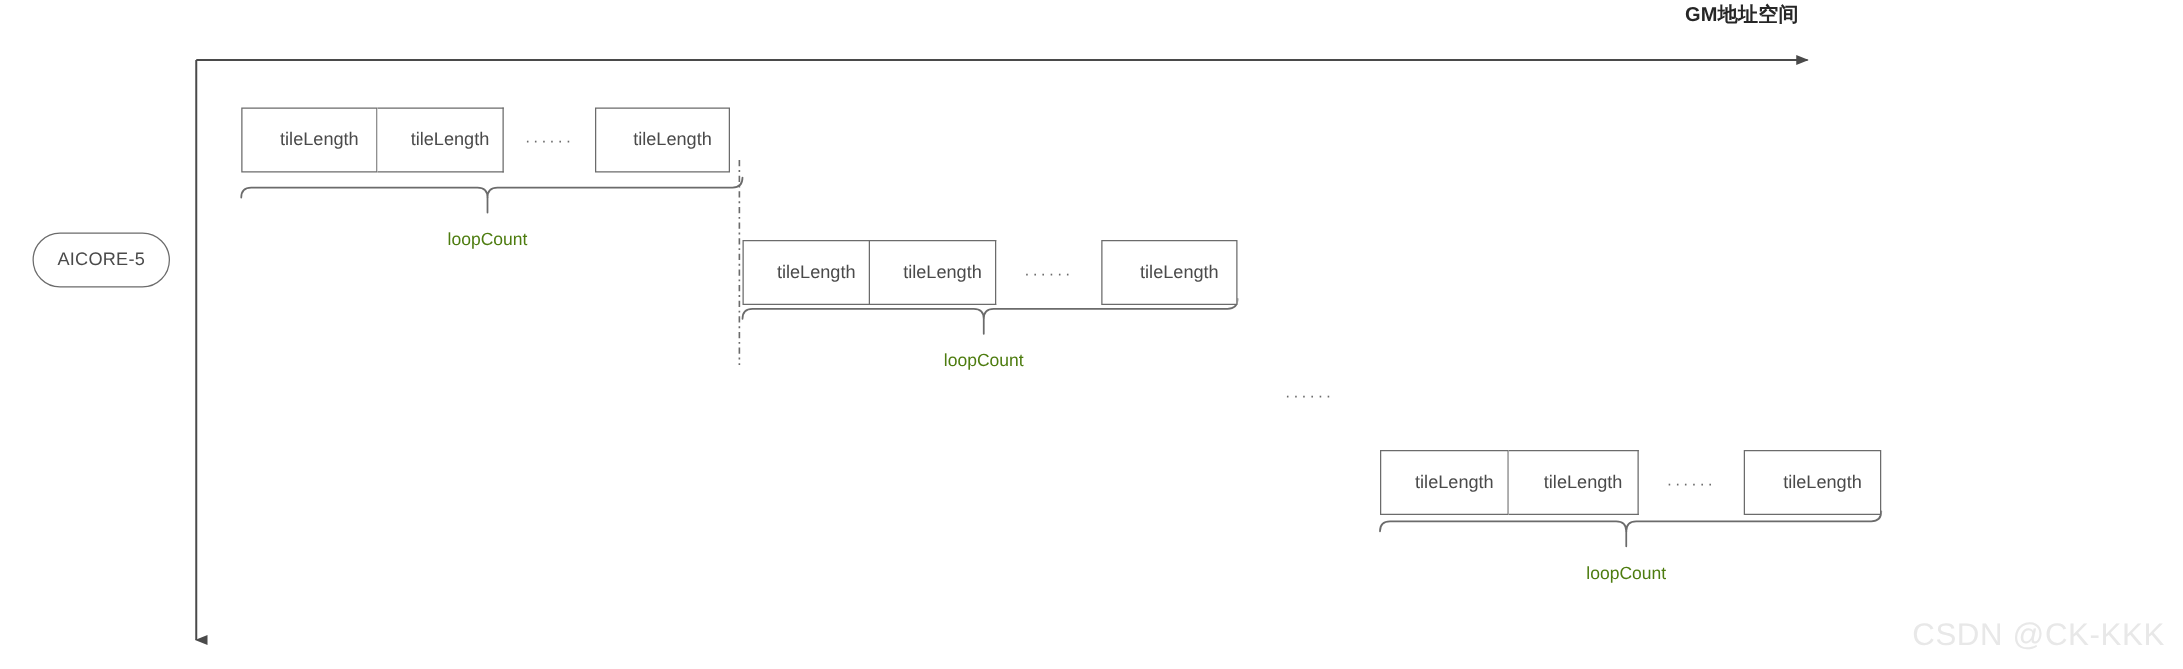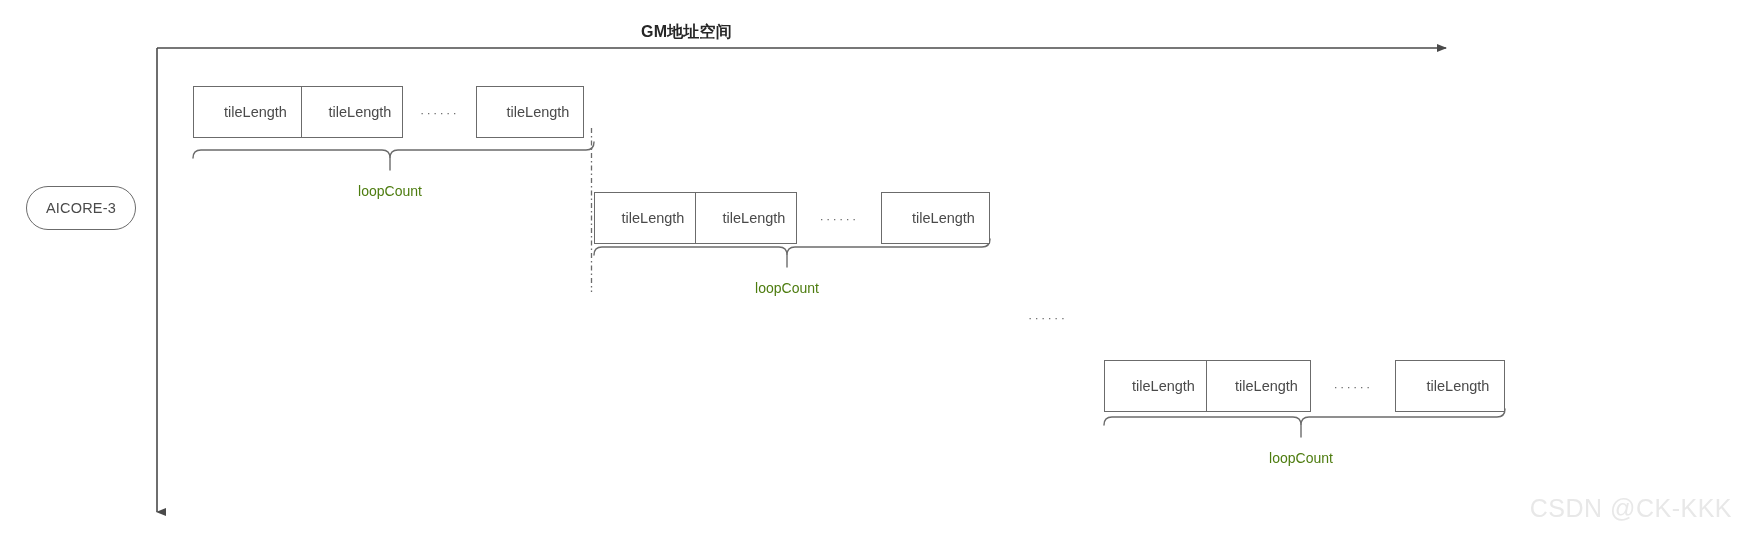--- a/index.html
+++ b/index.html
@@ -18,26 +18,25 @@
     background: #ffffff;
     overflow: hidden;
   }
   .abs { position: absolute; }
 
   
   #diagram-title {
     left: 0;
     top: 2px;
     width: 1505px;
-    text-align: center;
+    text-align: right;
     font-size: 16px;
     font-weight: bold;
     color: #262626;
     letter-spacing: 0.2px;
-    margin-top: 20px;
   }
   
   #diagram-title .inner {
     display: inline-block;
     transform: translateX(-66px);
   }
 
   
   #axes-layer {
     left: 0; top: 0;
@@ -181,21 +180,21 @@
                L1497,411
                q8,0 8,-8" transform="translate(0,6)"></path>
     </g>
     <g fill="none" stroke="#6b6b6b" stroke-width="1.4" stroke-linecap="round">
       <path d="M1301,425 q0,10 0,12"></path>
     </g>
   </svg>
 
 
   <div class="abs core-capsule" style="left:26px; top:186px; width:110px; height:44px;">
-    <span>AICORE-3</span>
+    <span>AICORE-5</span>
   </div>
 
 
   <div class="abs tile-row" style="left:193px; top:86px;">
     <div class="tile-box" style="width:109px;">
       <span>tileLength</span>
     </div>
     <div class="tile-box adjacent-left" style="width:101px;">
       <span>tileLength</span>
     </div>

